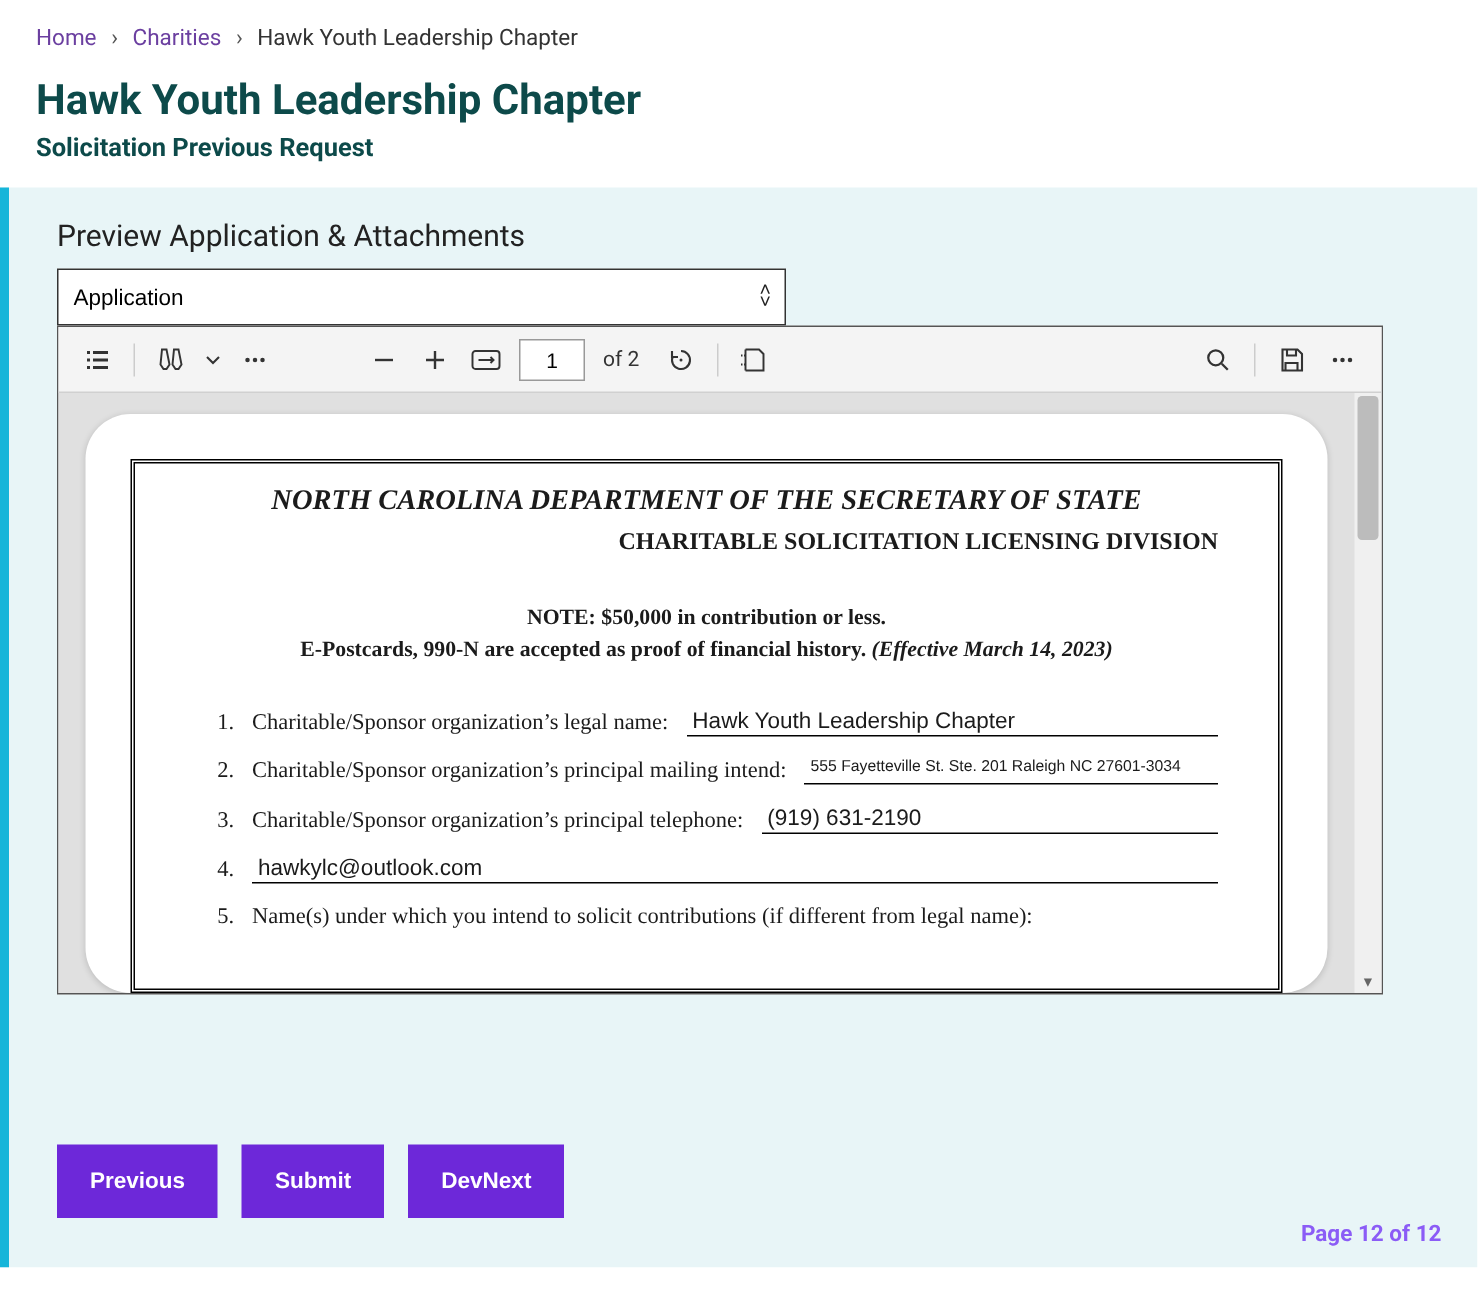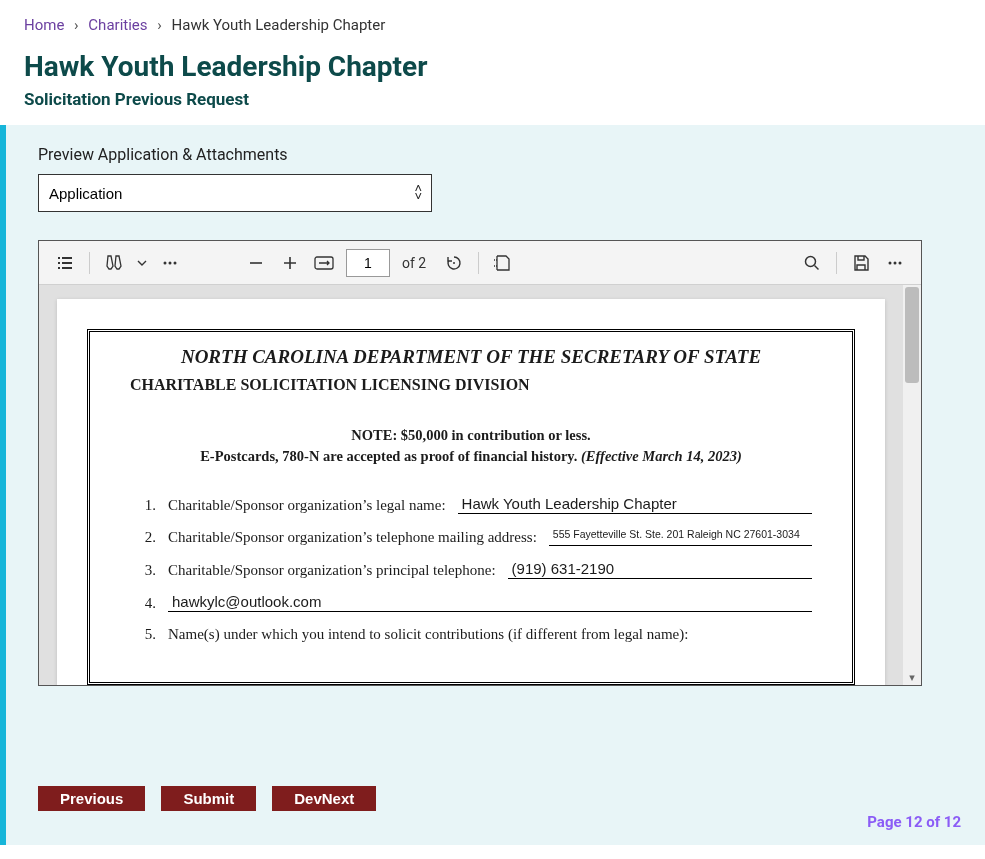--- a/index.html
+++ b/index.html
@@ -20,25 +20,25 @@
   .page-header { padding: 8px 24px 16px; }
   .page-title { font-size: 28px; font-weight: 700; color: #0d4a4a; margin-bottom: 6px; }
   .page-subtitle { font-size: 17px; font-weight: 700; color: #0d4a4a; }
   .wizard-panel {
     border-left: 6px solid #16b5d9;
     background: #e8f5f7;
     padding: 20px 32px 24px;
     position: relative;
     min-height: 720px;
   }
-  .section-label { font-size: 16px; color: #222; margin-bottom: 10px; }
+  .section-label { font-size: 20px; color: #222; margin-bottom: 10px; }
   .select-wrap {
     position: relative;
-    width: 394px;
-    margin-bottom: 28px;
+    width: 486px;
+    margin-bottom: 0;
   }
   .select-wrap select {
     width: 100%;
     height: 38px;
     padding: 0 30px 0 10px;
     font-size: 15px;
     border: 1px solid #333;
     background: #fff;
     appearance: none;
   }
@@ -93,46 +93,47 @@
     font-size: 10px; color: #666; display:none;
   }
   .scroll-arrow-down {
     position: absolute; bottom: 0; width: 100%; text-align: center;
     font-size: 11px; color: #666; line-height: 14px;
   }
   .doc-page {
     background: #fff; width: 100%; height: 100%;
     box-shadow: 0 1px 4px rgba(0,0,0,.15);
     padding: 30px 30px 0;
+    border-radius: 30px;
   }
   .doc-border {
     border: 3px double #000; padding: 14px 40px 0; height: 100%;
   }
   .doc-h1 { font-family: "Times New Roman", serif; font-weight: 700; font-style: italic; font-size: 19px; text-align: center; margin-bottom: 8px;}
-  .doc-h2 { font-family: "Times New Roman", serif; font-weight: 700; font-size: 16px; text-align: left; margin-bottom: 24px;}
+  .doc-h2 { font-family: "Times New Roman", serif; font-weight: 700; font-size: 16px; text-align: right; margin-bottom: 24px;}
   .doc-h3 { font-family: "Times New Roman", serif; font-weight: 700; font-size: 18px; text-align: center; margin-bottom: 20px;}
   .doc-note { font-family: "Times New Roman", serif; font-weight: 700; font-size: 14.5px; text-align: center; margin-bottom: 4px; margin-top: 33px;}
   .doc-note2 { font-family: "Times New Roman", serif; font-size: 14.5px; text-align: center; margin-bottom: 30px;}
   .doc-note2 b { font-weight: 700; }
   .doc-note2 i { font-style: italic; font-weight: 700;}
   .doc-list { font-family: "Times New Roman", serif; font-size: 15px; }
   .doc-row { display: flex; align-items: flex-end; margin-bottom: 14px; gap: 12px;}
   .doc-num { width: 26px; text-align: right; flex-shrink:0;}
   .doc-label { flex-shrink: 0; }
   .doc-fill {
     flex: 1; border-bottom: 1px solid #000; font-family: Arial, sans-serif;
     font-size: 15px; padding: 0 4px 1px; min-height: 18px;
   }
   .doc-fill.small { font-size: 10.5px; }
   .buttons-row {
     display: flex; gap: 16px; margin-top: 100px;
   }
   .btn {
-    background: #7f1d1d; color: #fff; border: none;
-    padding: 4px 22px; font-size: 15px; font-weight: 700;
+    background: #6d28d9; color: #fff; border: none;
+    padding: 16px 22px; font-size: 15px; font-weight: 700;
     cursor: pointer;
   }
   .page-indicator {
     position: absolute; right: 24px; bottom: 14px;
     font-size: 15px; font-weight: 700; color: #8b5cf6;
   }
   svg { display: block; }
 </style>
 </head>
 <body>
@@ -241,31 +242,31 @@
       </button>
     </div>
     <div class="viewer-body">
       <div class="viewer-scroll">
         <div class="doc-page">
           <div class="doc-border">
             <div class="doc-h1">NORTH CAROLINA DEPARTMENT OF THE SECRETARY OF STATE</div>
             <div class="doc-h2">CHARITABLE SOLICITATION LICENSING DIVISION</div>
             <div class="doc-note">NOTE:  $50,000 in contribution or less.</div>
             <div class="doc-note2">
-              <b>E-Postcards, 780-N are accepted as proof of financial history. </b><i>(Effective March 14, 2023)</i>
+              <b>E-Postcards, 990-N are accepted as proof of financial history. </b><i>(Effective March 14, 2023)</i>
             </div>
             <div class="doc-list" id="doc-list">
                 <div class="doc-row">
                   <div class="doc-num">1.</div>
                   <div class="doc-label">Charitable/Sponsor organization’s legal name:</div>
                   <div class="doc-fill">Hawk Youth Leadership Chapter</div>
                 </div>
                 <div class="doc-row">
                   <div class="doc-num">2.</div>
-                  <div class="doc-label">Charitable/Sponsor organization’s telephone mailing address:</div>
+                  <div class="doc-label">Charitable/Sponsor organization’s principal mailing intend:</div>
                   <div class="doc-fill small">555 Fayetteville St. Ste. 201 Raleigh NC 27601-3034</div>
                 </div>
                 <div class="doc-row">
                   <div class="doc-num">3.</div>
                   <div class="doc-label">Charitable/Sponsor organization’s principal telephone:</div>
                   <div class="doc-fill">(919) 631-2190</div>
                 </div>
                 <div class="doc-row">
                   <div class="doc-num">4.</div>
                   <div class="doc-fill">hawkylc@outlook.com</div>

